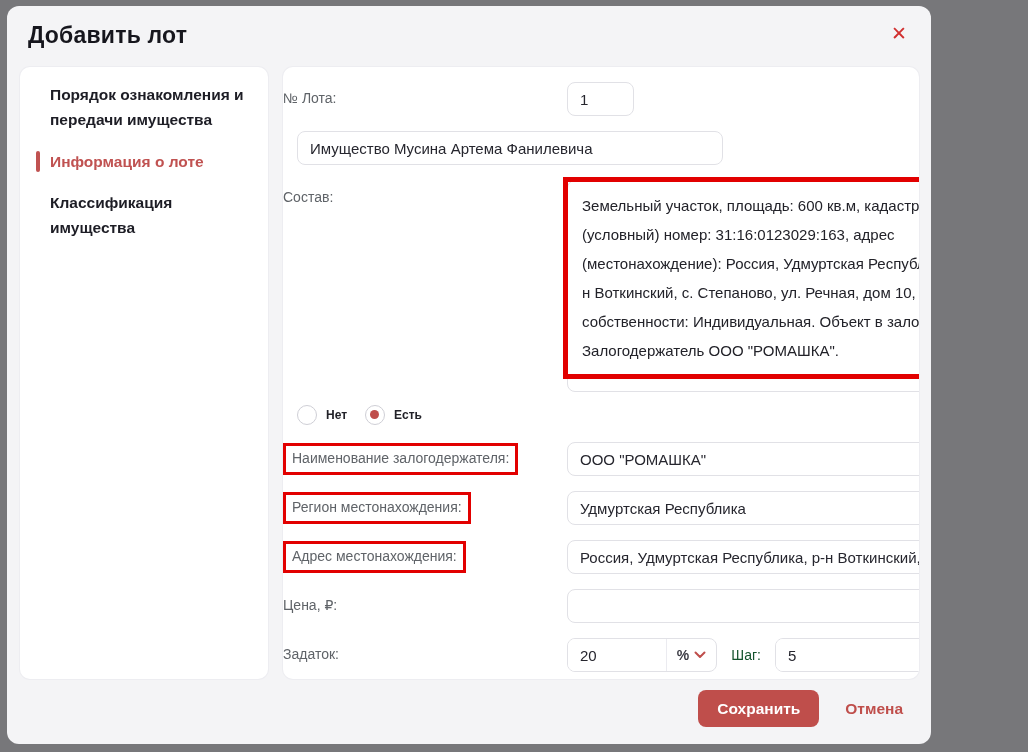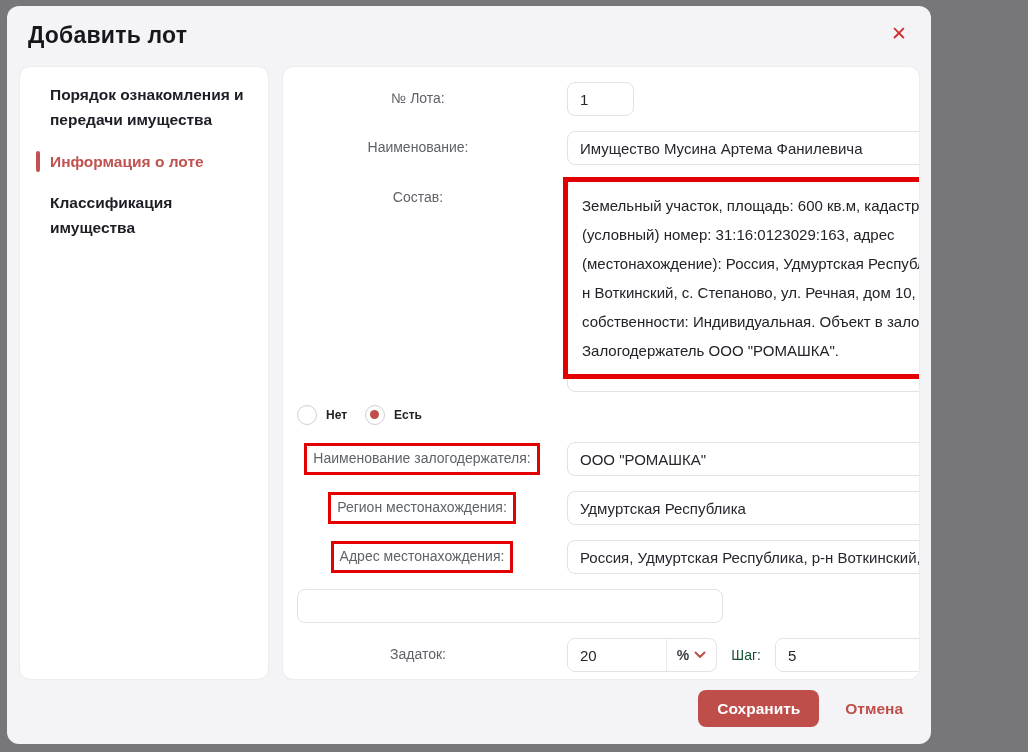--- a/index.html
+++ b/index.html
@@ -30,21 +30,21 @@
     position:relative; font-size:15.5px; font-weight:600; line-height:1.6;
     color:#1d1d25; margin-bottom:17px; cursor:pointer;
   }
   .nav-item.active { color:#c05251; }
   .nav-item.active .active-bar {
     position:absolute; left:-14px; top:1px; bottom:2px; width:4px;
     background:#c05251; border-radius:2px;
   }
   .form-card { flex:1 1 auto; margin-left:15px; height:612px; padding:15px 15px 10px 0; overflow:hidden; }
   .row { display:flex; align-items:center; margin-bottom:15px; }
-  .lbl { width:270px; flex:0 0 auto; text-align:center; font-size:14px; color:#5f6368; line-height:1.4; }
+  .lbl { width:270px; flex:0 0 auto; text-align:left; font-size:14px; color:#5f6368; line-height:1.4; }
   .hl { display:inline-block; border:3px solid #e20000; padding:3px 6px; margin:-6px -8px -6px 0; background:transparent; }
   .ctl { margin-left:14px; width:426px; flex:0 0 auto; position:relative; }
   .txt {
     height:34px; width:100%; border:1px solid #e1e1e6; border-radius:8px;
     padding:0 12px; font-size:15px; font-weight:500; color:#26262e;
     font-family:inherit; background:#fff; outline:none;
   }
   .txt.small { width:67px; }
   
   .row.top { align-items:flex-start; margin-bottom:9px; }
@@ -145,21 +145,20 @@
     <div class="card form-card">
 
       <div class="row">
         <div class="lbl">№ Лота:</div>
         <div class="ctl">
           <input class="txt small" value="1" style="">
         </div>
       </div>
 
       <div class="row">
-        <div class="lbl">Наименование:</div>
         <div class="ctl">
           <input class="txt" value="Имущество Мусина Артема Фанилевича" style="">
         </div>
       </div>
 
       <div class="row top">
         <div class="lbl lbl-stack">
           <span>Состав:</span>
         </div>
         <div class="ctl ta-wrap">
@@ -208,20 +207,21 @@
       <div class="row">
         <div class="lbl">
           <span class="hl">Адрес местонахождения:</span>
         </div>
         <div class="ctl">
           <input class="txt" value="Россия, Удмуртская Республика, р-н Воткинский, с. Степан" style="">
         </div>
       </div>
 
       <div class="row">
+        <div class="lbl">Цена, ₽:</div>
         <div class="ctl">
           <input class="txt" value="" style="">
         </div>
       </div>
 
       <div class="row last">
         <div class="lbl">Задаток:</div>
         <div class="ctl pct-line">
           <div class="pct-group g1">
             <input class="pct-input" value="20" style="">

